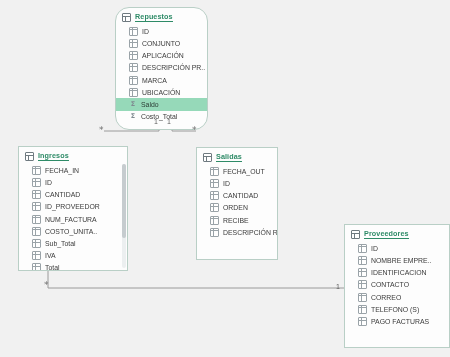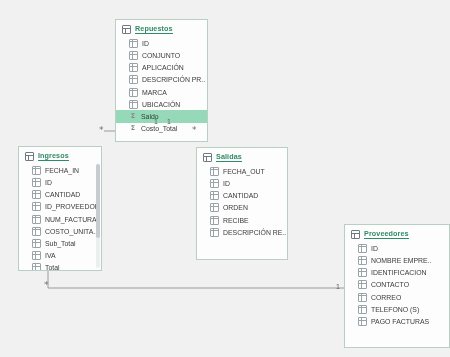--- a/index.html
+++ b/index.html
@@ -169,21 +169,21 @@
   </svg>
 
   <div class="cardinality" style="left:154px; top:118px;">1</div>
   <div class="cardinality" style="left:167px; top:118px;">1</div>
   <div class="cardinality" style="left:336px; top:283px;">1</div>
 
   <div class="endpoint" style="left:99px; top:126px;">*</div>
   <div class="endpoint" style="left:192px; top:126px;">*</div>
   <div class="endpoint" style="left:44px; top:281px;">*</div>
 
-  <div class="table-card" style="left:115px; top:19px; width:93px; height:123px;">
+  <div class="table-card" style="left:115px; top:7px; width:93px; height:123px;border-radius:14px;">
     <div class="tbl-header">
       <span class="ico ico-table"></span>
       <span class="hdr-label">Repuestos</span>
     </div>
     <div class="fields">
       <div class="field-row">
         <span class="ico ico-column"></span>
         <span>ID</span>
       </div>
       <div class="field-row">
@@ -210,21 +210,21 @@
         <span class="ico ico-measure">Σ</span>
         <span>Saldo</span>
       </div>
       <div class="field-row">
         <span class="ico ico-measure">Σ</span>
         <span>Costo_Total</span>
       </div>
     </div>
   </div>
 
-  <div class="table-card" style="left:18px; top:146px; width:84px; height:125px;">
+  <div class="table-card" style="left:18px; top:146px; width:110px; height:125px;">
     <div class="tbl-header">
       <span class="ico ico-table"></span>
       <span class="hdr-label">Ingresos</span>
     </div>
     <div class="fields">
       <div class="field-row">
         <span class="ico ico-column"></span>
         <span>FECHA_IN</span>
       </div>
       <div class="field-row">
@@ -259,21 +259,21 @@
         <span class="ico ico-column"></span>
         <span>Total</span>
       </div>
 
     </div>
     <div class="scrollbar" style="top:17px; height:104px;">
       <div class="scrollthumb" style="top:0px; height:74px;"></div>
     </div>
   </div>
 
-  <div class="table-card" style="left:196px; top:147px; width:92px; height:113px;">
+  <div class="table-card" style="left:196px; top:147px; width:82px; height:113px;">
     <div class="tbl-header">
       <span class="ico ico-table"></span>
       <span class="hdr-label">Salidas</span>
     </div>
     <div class="fields">
       <div class="field-row">
         <span class="ico ico-column"></span>
         <span>FECHA_OUT</span>
       </div>
       <div class="field-row">

